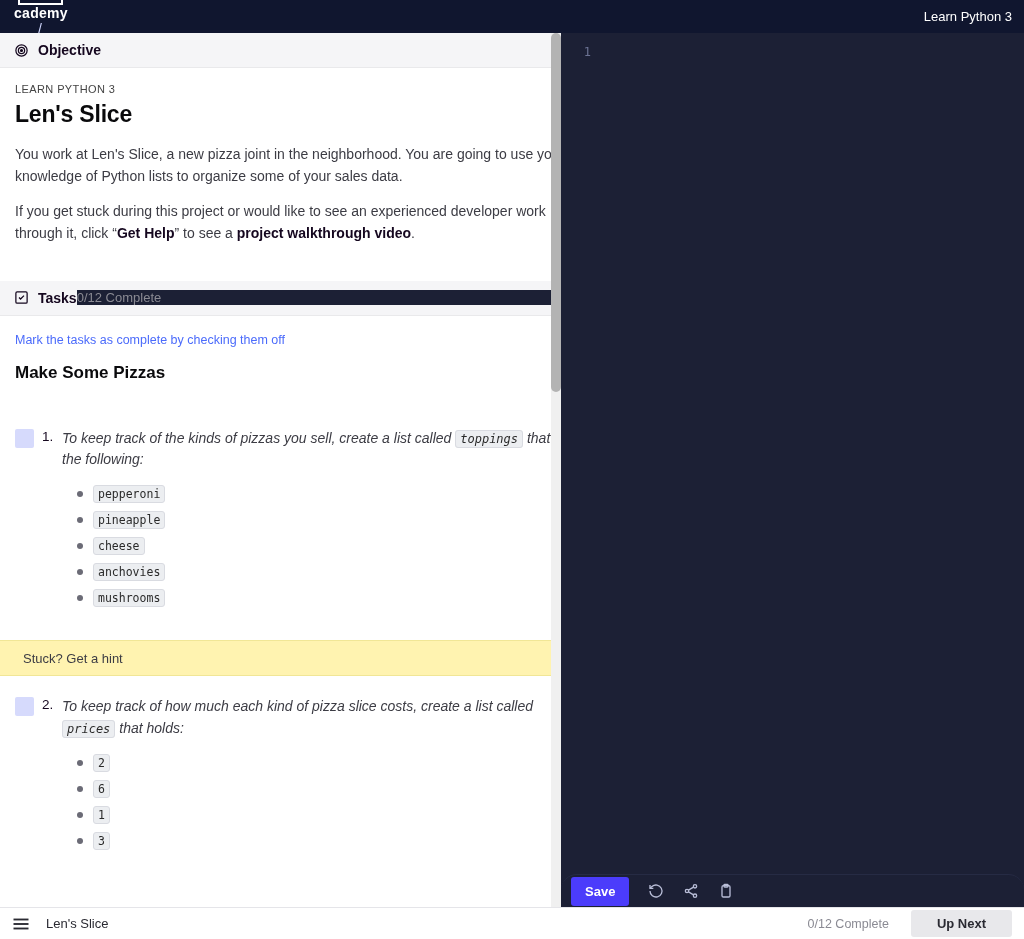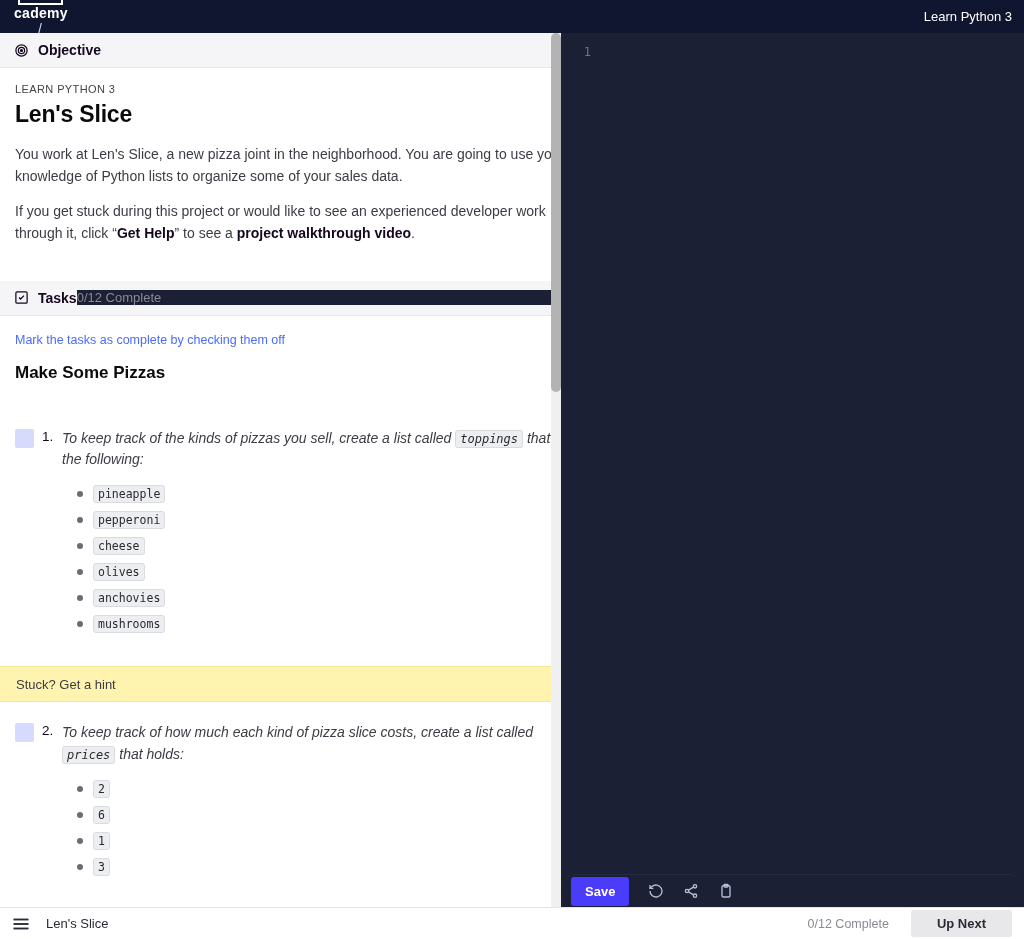--- a/index.html
+++ b/index.html
@@ -43,21 +43,21 @@
 .check-box { width: 19px; height: 19px; background: #d6dafc; border-radius: 2px; flex-shrink: 0; margin-right: 8px; margin-top: 1px; }
 .task-num { font-size: 13.5px; color: #15071f; font-weight: 500; min-width: 14px; margin-right: 6px; margin-top: 1px; }
 .task-text { font-size: 14px; color: #3c3c44; line-height: 1.55; font-style: italic; }
 .code-inline { font-family: ui-monospace, "SFMono-Regular", Menlo, Consolas, monospace; background: #eceef1; border: 1px solid #d9dbe1; border-radius: 3px; padding: 1px 4px; font-size: 12px; color: #2a2a2a; }
 .task-list { margin: 14px 0 0 62px; }
 .task-list li { list-style: none; display: flex; align-items: center; margin: 8px 0; }
 .task-list .dot { width: 6px; height: 6px; border-radius: 50%; background: #6b6b76; margin-right: 10px; flex-shrink: 0; }
 .task-list .code-inline { font-size: 11.5px; }
 
 
-.hint-bar { background: #fff3b0; display: flex; align-items: center; padding: 9px 16px; font-size: 13px; color: #3c3c44; cursor: pointer; border-top: 1px solid #f1e696; border-bottom: 1px solid #f1e696; }
+.hint-bar { background: #fff3b0; display: flex; align-items: center; padding: 9px 23px; font-size: 13px; color: #3c3c44; cursor: pointer; border-top: 1px solid #f1e696; border-bottom: 1px solid #f1e696; }
 .hint-bar svg { margin-left: auto; width: 16px; height: 16px; color: #3c3c44; }
 
 
 .right { flex: 1; background: #1c2035; display: flex; flex-direction: column; position: relative; }
 .tab-row { height: 27px; background: #10162f; display: flex; align-items: stretch; padding-left: 20px; }
 .tab { background: #1c2035; color: #d0d4e8; font-size: 11px; display: flex; align-items: center; padding: 0 14px; border-top-left-radius: 4px; border-top-right-radius: 4px; margin-left: 4px; }
 .editor { flex: 1; background: #1c2035; position: relative; }
 .gutter { position: absolute; left: 0; top: 12px; width: 38px; text-align: right; padding-right: 8px; color: #6c7394; font-size: 12px; font-family: ui-monospace, Menlo, Consolas, monospace; }
 .editor-toolbar { height: 33px; display: flex; align-items: center; padding: 0 10px; background: #1c2035; border-top: 1px solid #262b44; gap: 19px; border-radius: 16px; }
 .save-btn { background: #4b3cfb; color: #fff; border: none; font-size: 13px; font-weight: 600; padding: 7px 14px; border-radius: 3px; cursor: pointer; }
@@ -125,33 +125,29 @@
         <div class="task-top">
           <div class="check-box"></div>
           <div class="task-num">1.</div>
           <div class="task-text">
             <span>To keep track of the kinds of pizzas you sell, create a list called </span><span class="code-inline">toppings</span><span> that holds the following:</span>
           </div>
         </div>
         <ul class="task-list">
           <li>
               <span class="dot"></span>
+              <span class="code-inline">pepperoni</span>
+            </li>
+          <li>
+              <span class="dot"></span>
               <span class="code-inline">pineapple</span>
             </li>
           <li>
               <span class="dot"></span>
-              <span class="code-inline">pepperoni</span>
-            </li>
-          <li>
-              <span class="dot"></span>
               <span class="code-inline">cheese</span>
-            </li>
-          <li>
-              <span class="dot"></span>
-              <span class="code-inline">olives</span>
             </li>
           <li>
               <span class="dot"></span>
               <span class="code-inline">anchovies</span>
             </li>
           <li>
               <span class="dot"></span>
               <span class="code-inline">mushrooms</span>
             </li>
         </ul>

